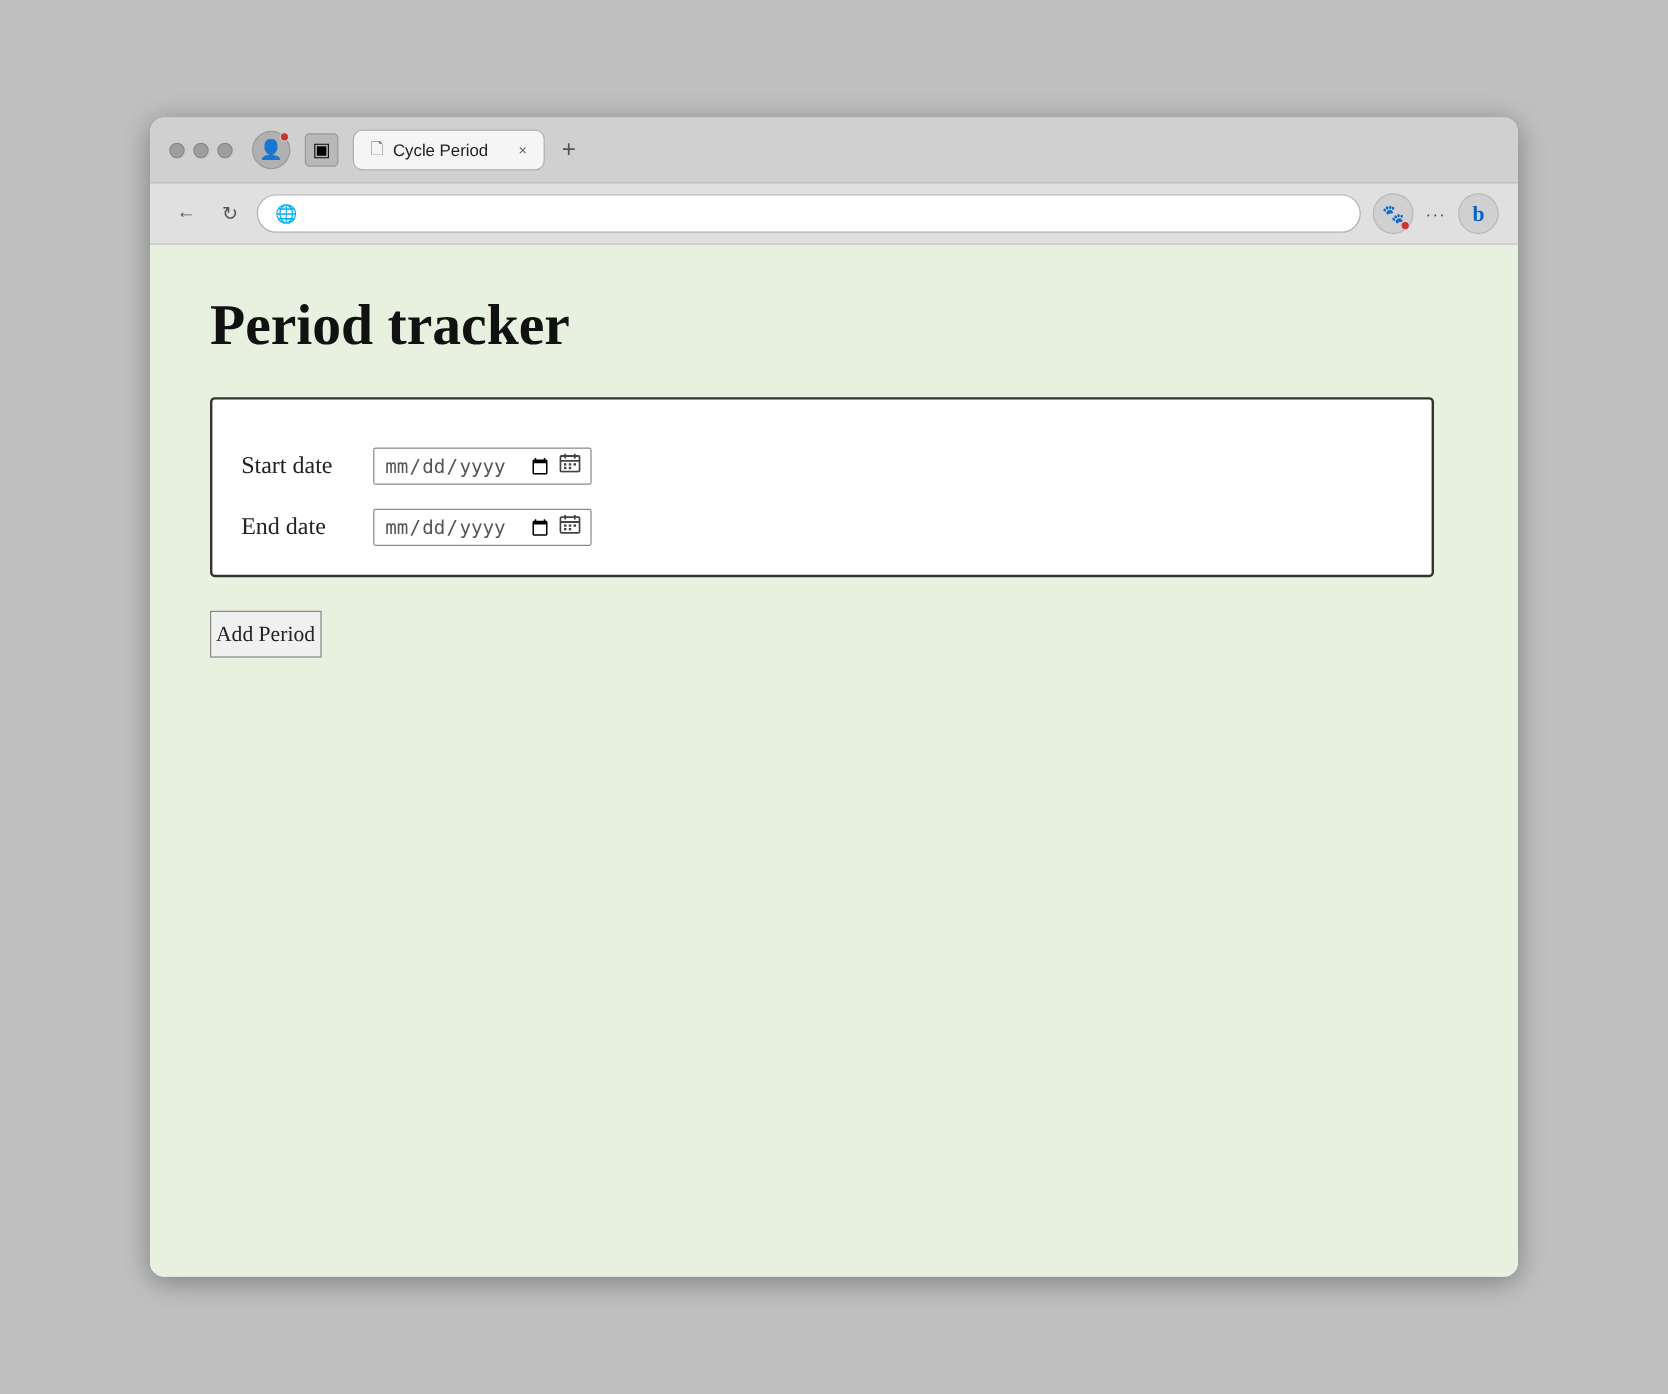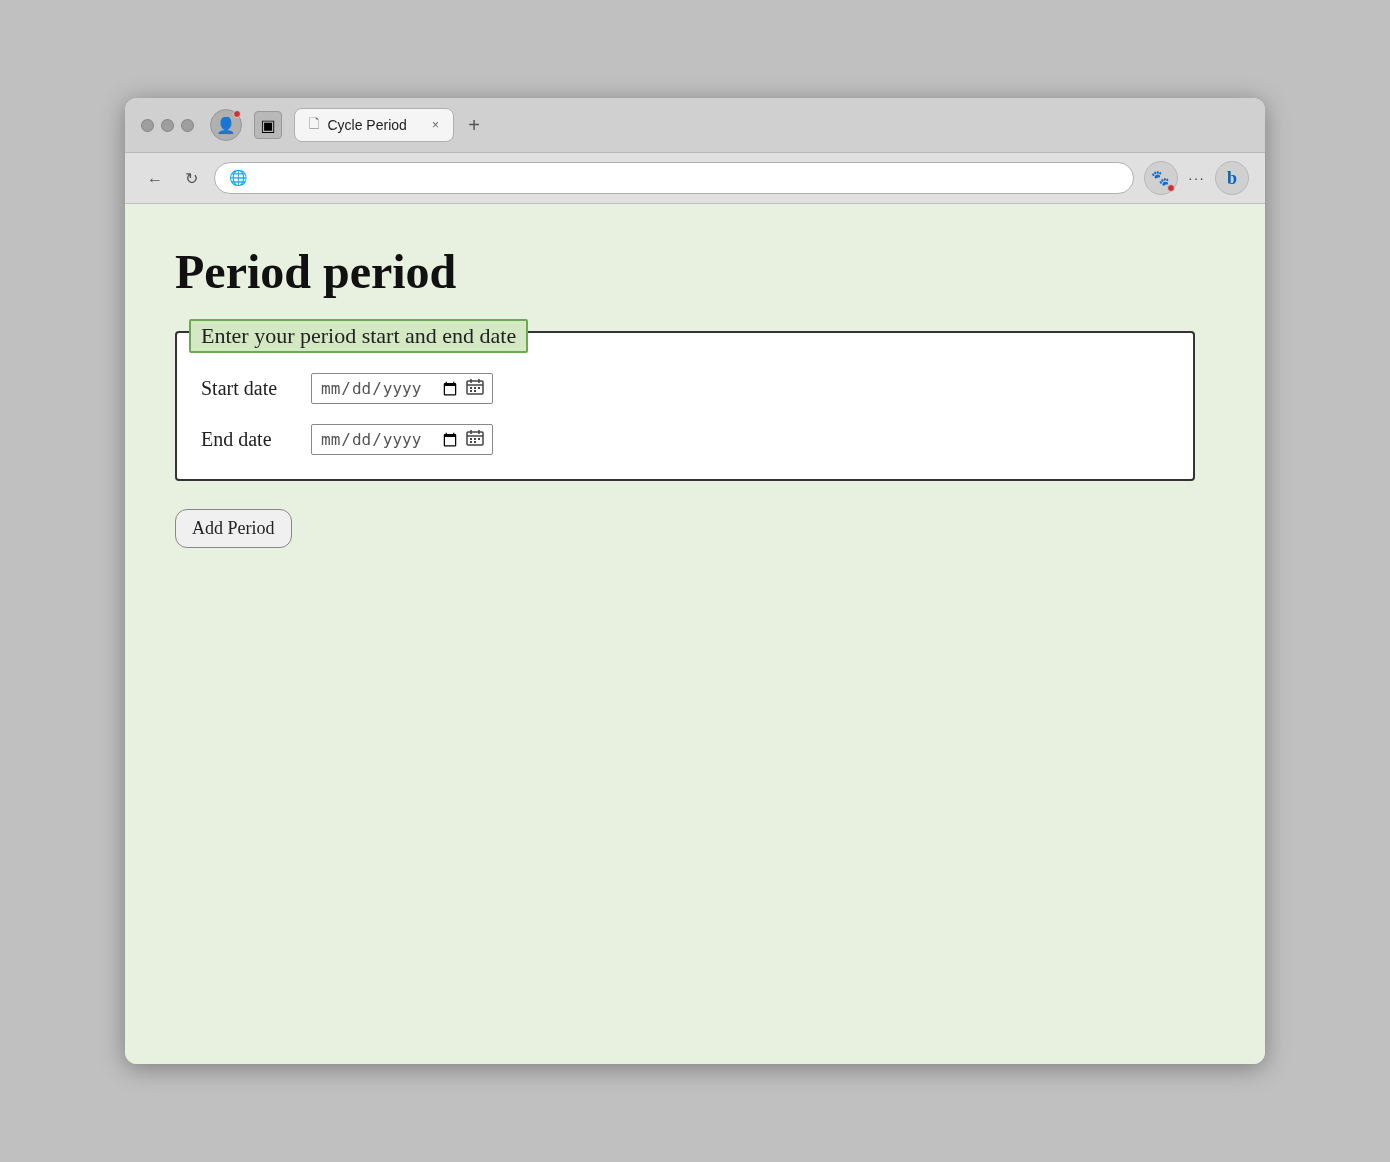--- a/index.html
+++ b/index.html
@@ -286,25 +286,25 @@
       background: none;
       border: none;
       cursor: pointer;
       font-size: 16px;
       color: #444;
       padding: 0;
     }
 
     .add-period-btn {
       margin-top: 28px;
-      padding: 8px 16px;
+      padding: 8px 4px;
       font-size: 18px;
       background: #f0f0f0;
       border: 1px solid #888;
-      border-radius: 12px;
+      border-radius: 0;
       cursor: pointer;
       font-family: Georgia, serif;
       color: #222;
     }
   </style>
 </head>
 <body>
 
 <div class="browser-window">
 
@@ -344,24 +344,23 @@
       <span>🐾</span>
       <div class="red-dot-small"></div>
     </div>
     <span class="nav-dots">···</span>
     <div class="nav-ext-btn">
       <span style="font-size:18px; font-weight:bold; color:#0066cc; font-family:serif;">b</span>
     </div>
   </div>
 
   <div class="page-content">
-    <h1 class="page-title">Period period</h1>
+    <h1 class="page-title">Period tracker</h1>
 
     <div class="fieldset-container">
-      <div class="fieldset-legend">Enter your period start and end date</div>
 
       <div class="form-row">
         <label class="form-label">Start date</label>
         <div class="date-input-wrapper">
           <input type="date" placeholder="mm/dd/yyyy" style="">
           <button class="calendar-icon-btn">
             <svg width="18" height="16" viewBox="0 0 18 16" fill="none" xmlns="http://www.w3.org/2000/svg">
               <rect x="1" y="2" width="16" height="13" rx="1" stroke="#444" stroke-width="1.5" fill="none"></rect>
               <line x1="1" y1="6" x2="17" y2="6" stroke="#444" stroke-width="1.5"></line>
               <line x1="5" y1="0" x2="5" y2="4" stroke="#444" stroke-width="1.5"></line>

